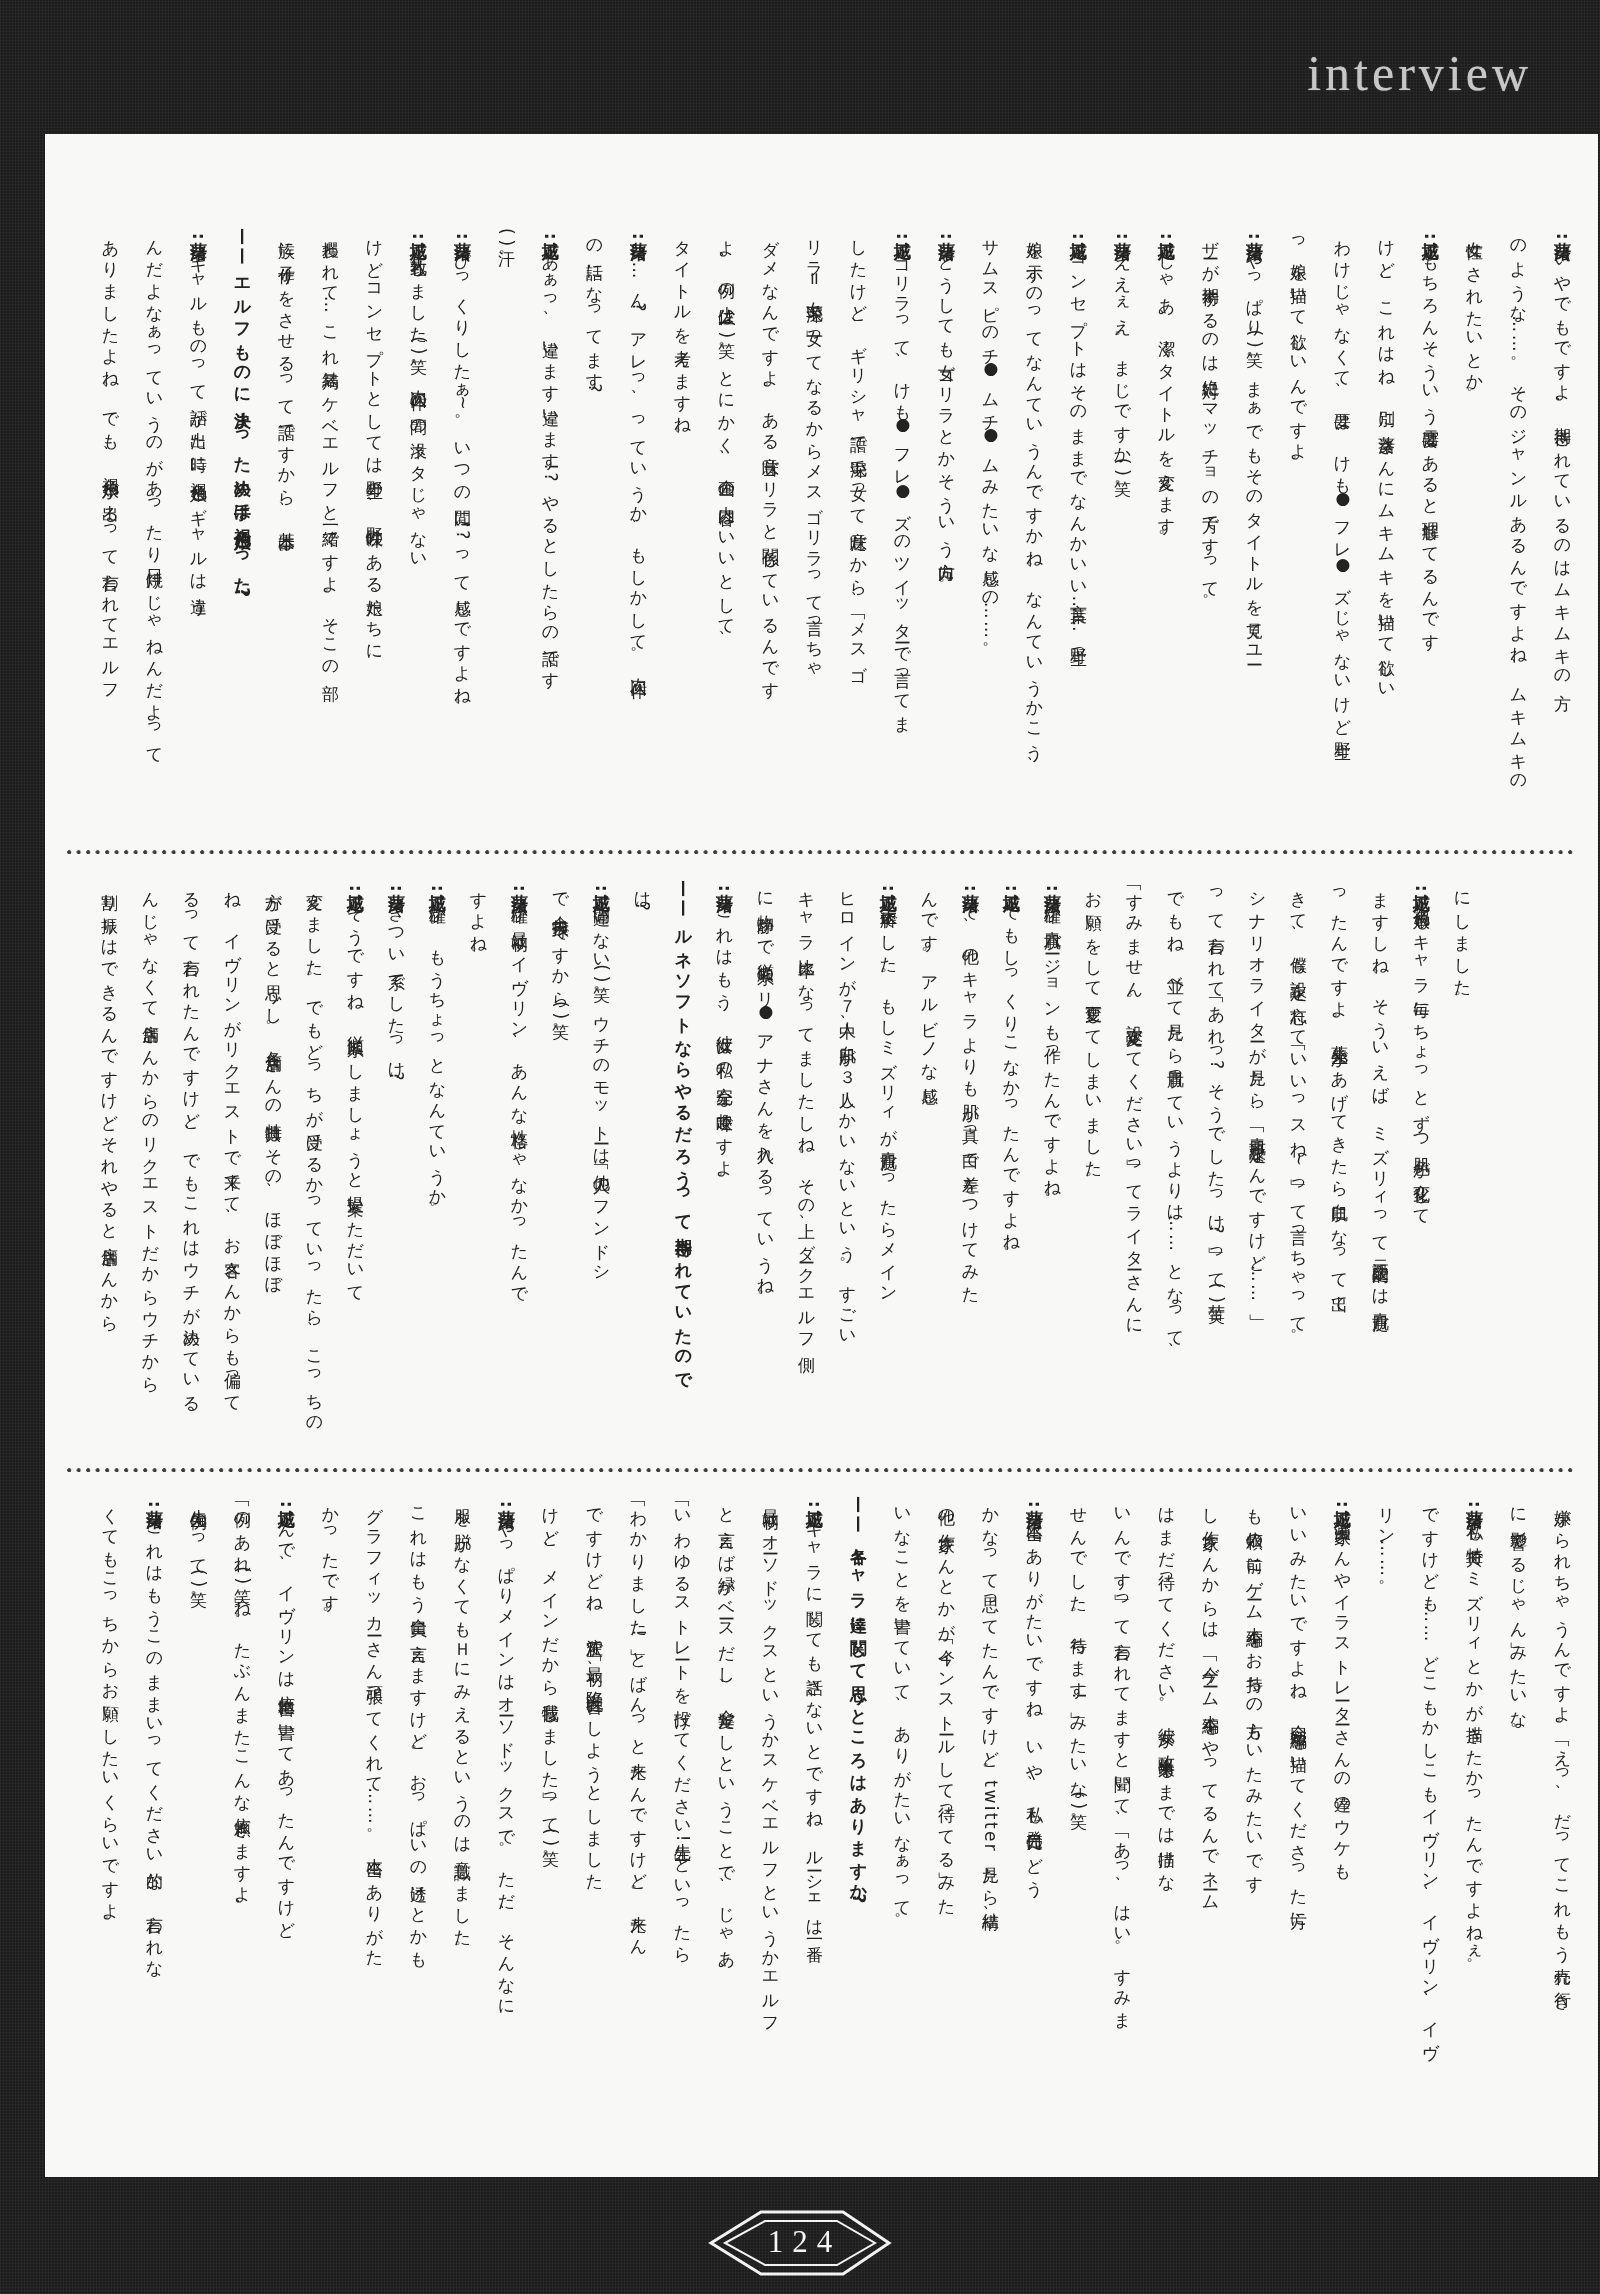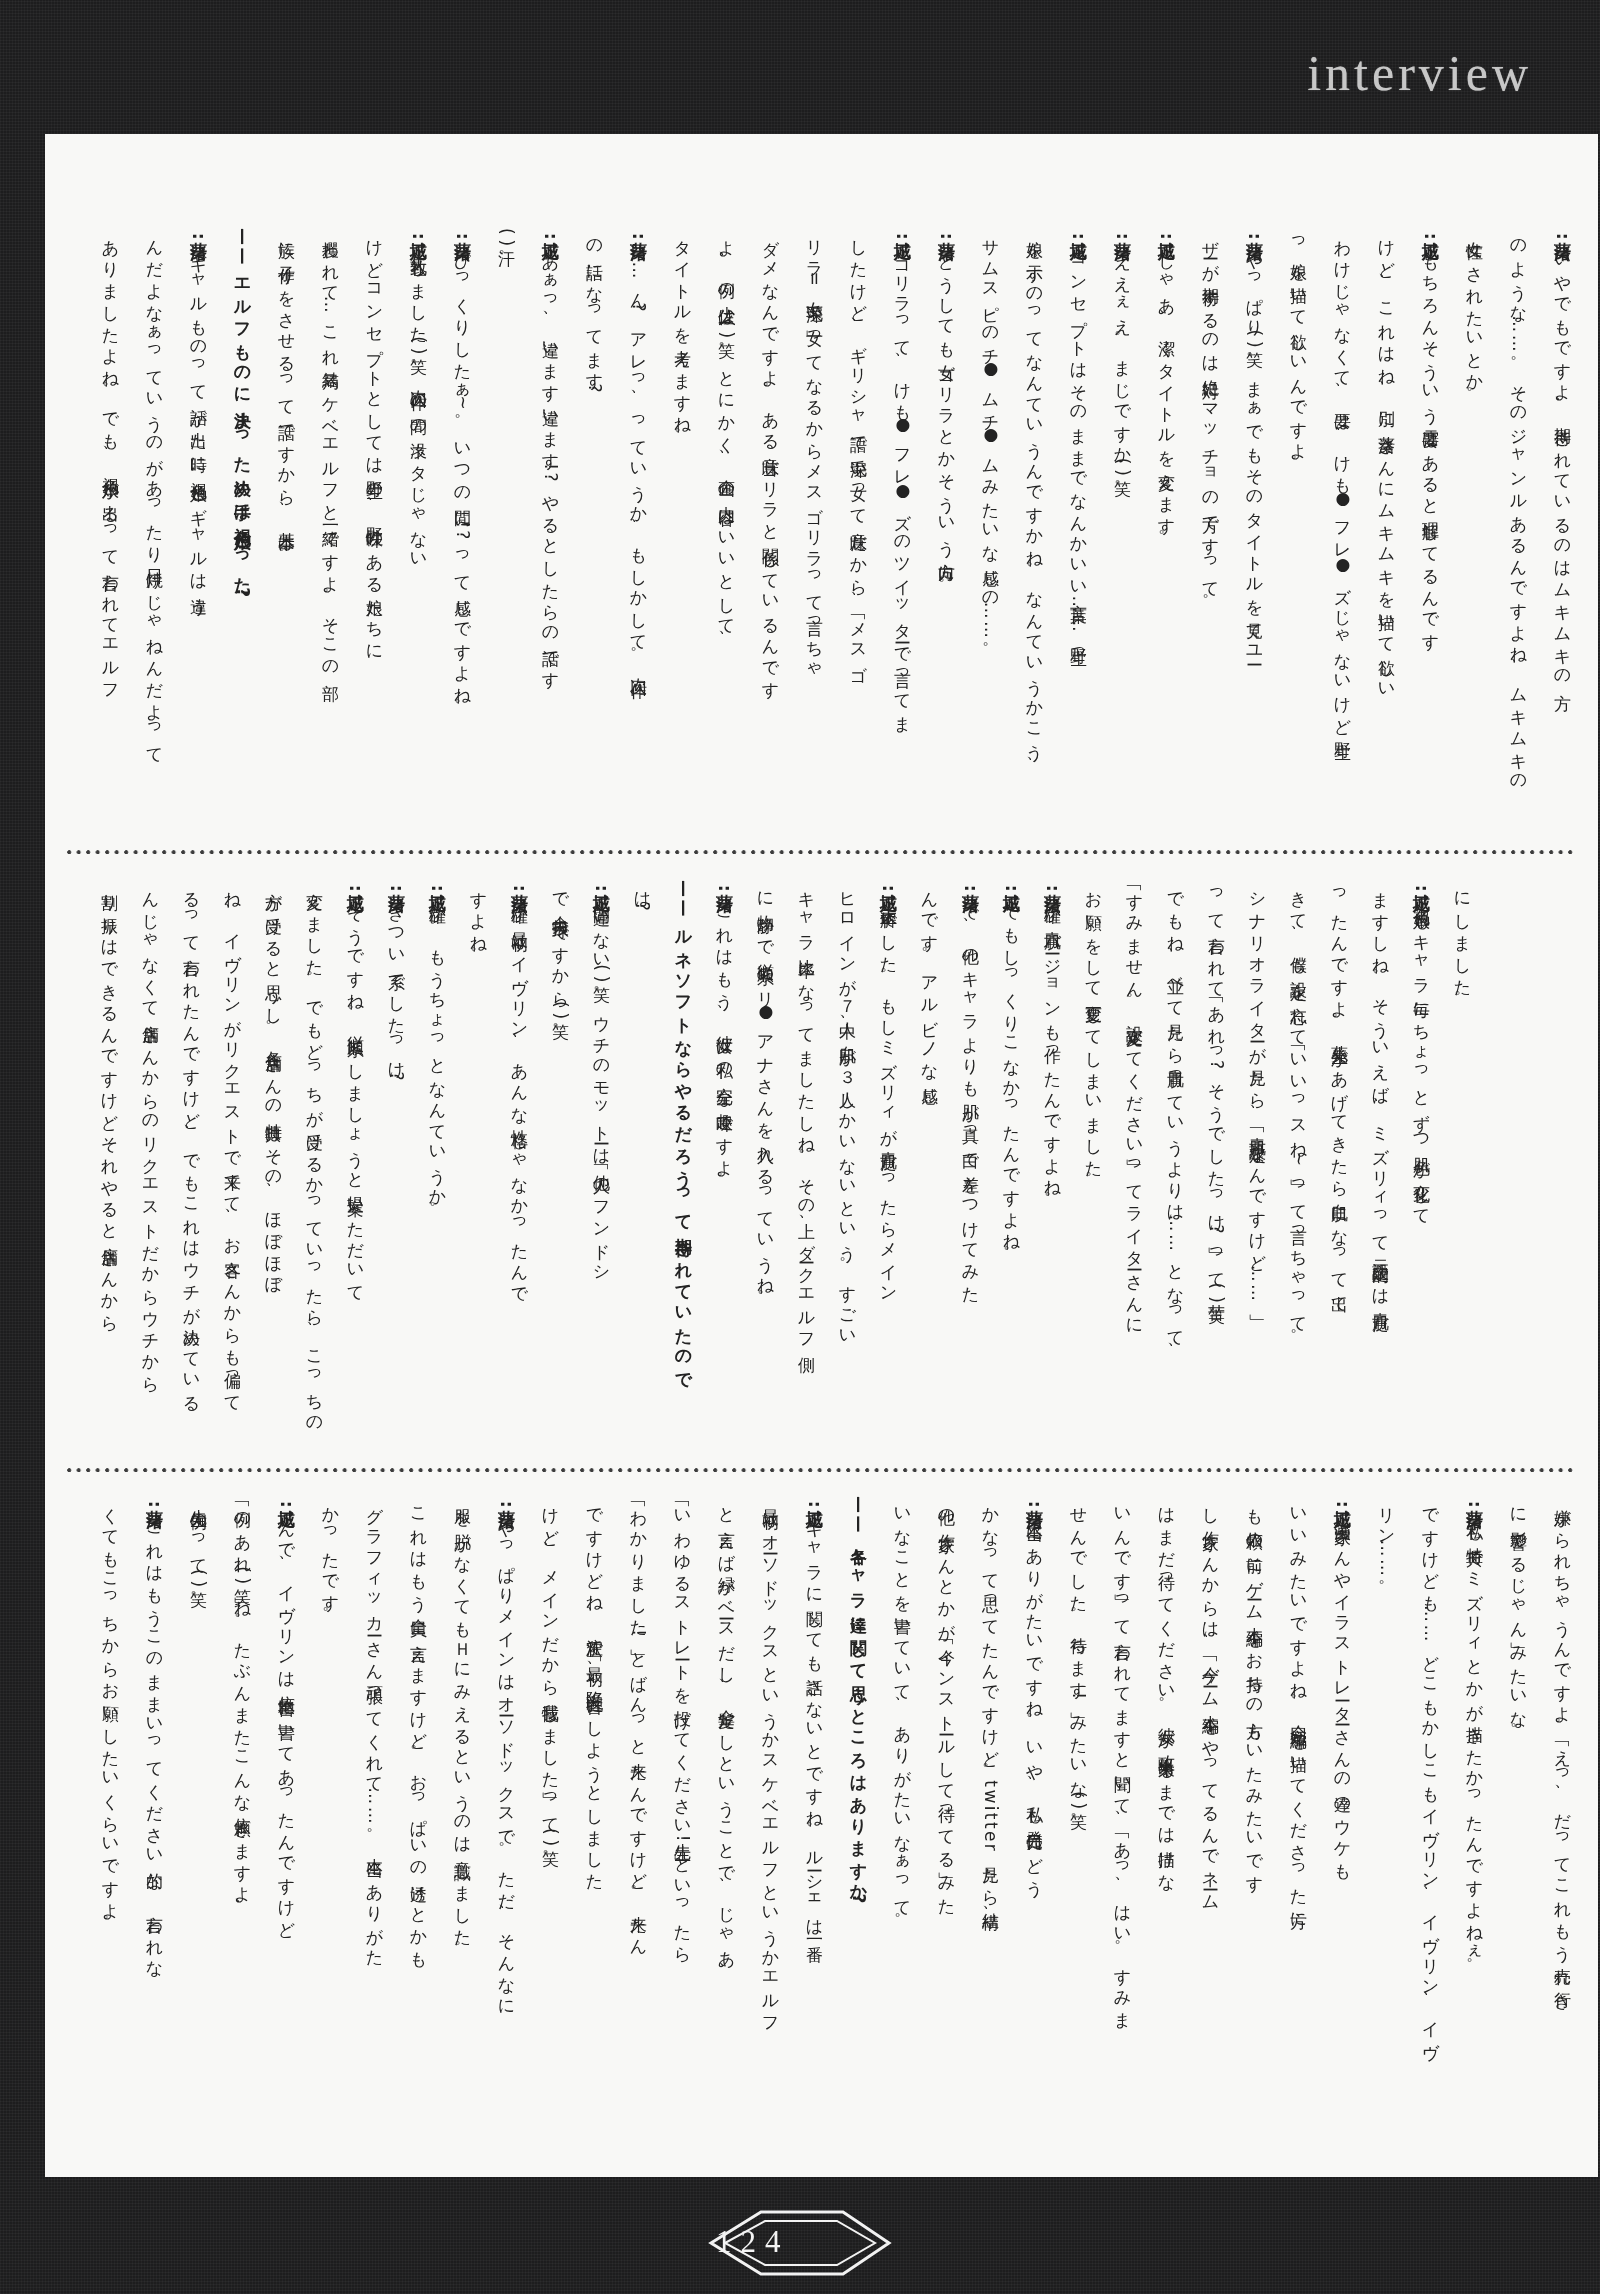--- a/index.html
+++ b/index.html
@@ -48,20 +48,21 @@
     background-size:9.5px 5px;background-repeat:repeat-x;
   }
   .dots.d1{top:716px;}
   .dots.d2{top:1334px;}
   .page-ornament{
     position:absolute;left:707px;top:2204px;
     width:186px;height:78px;
   }
   .page-ornament .num{
     position:absolute;left:0;top:20px;width:186px;
+    text-align:center;
     font-family:"Liberation Serif",serif;
     font-size:31px;color:#f4f4f4;
     letter-spacing:9px;text-indent:9px;
   }
 </style>
 </head>
 <body>
 
 <div class="page">
 

